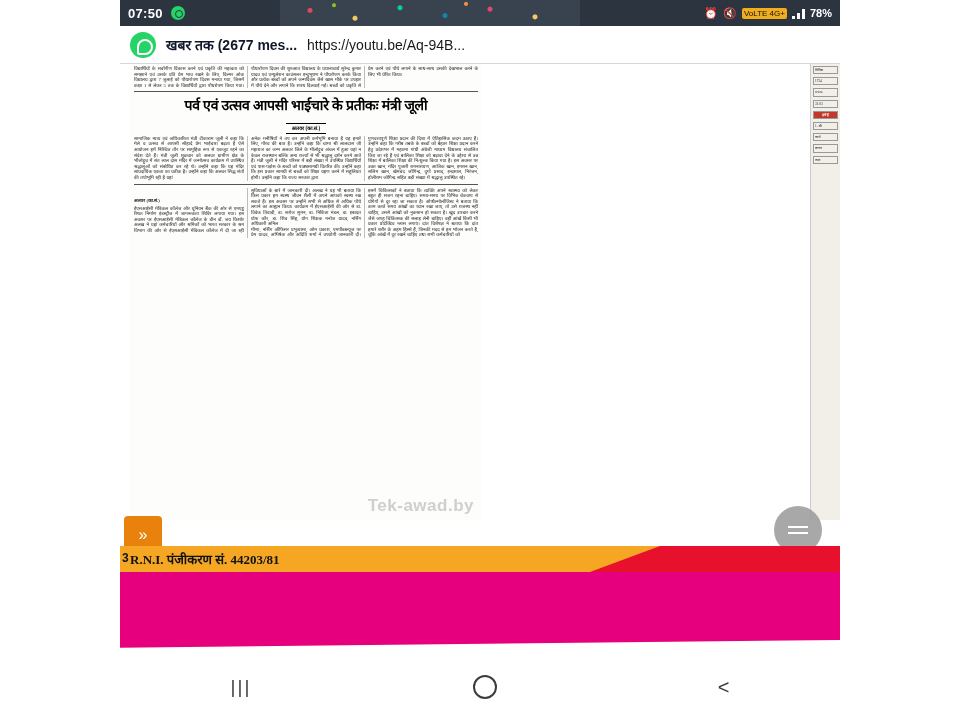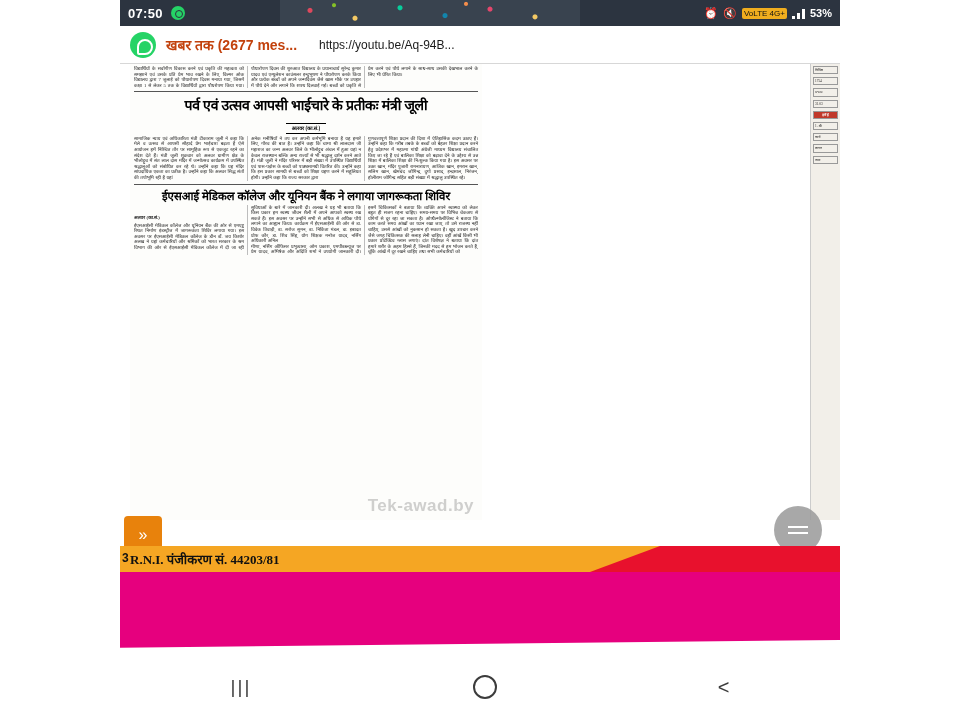--- a/index.html
+++ b/index.html
@@ -128,29 +128,28 @@
   .notif-icon::after {
     content: "";
     position: absolute; left: 7px; top: 7px;
     width: 12px; height: 12px;
     border: 2px solid #ffffff;
     border-radius: 50%;
     border-bottom-left-radius: 2px;
   }
   .notif-title {
     font-size: 14px;
-    color: #c2410c;
+    color: #0f172a;
     font-weight: bold;
     white-space: nowrap;
   }
   .notif-link {
-    font-size: 12px;
+    font-size: 14px;
     color: #1a1a1a;
     white-space: nowrap;
-    margin-left: 12px;
   }
 
   
   .paper {
     position: absolute;
     left: 0; top: 64px;
     width: 720px;
     height: 456px;
     background: #ffffff;
     overflow: hidden;
@@ -351,21 +350,21 @@
       <div class="sb-time">07:50</div>
       <div class="sb-left-icons">
         <span class="wa-dot"></span>
       </div>
       <div class="sb-spacer"></div>
       <div class="sb-right-icons">
         <span>⏰</span>
         <span>🔇</span>
         <span class="sb-badge">VoLTE 4G+</span>
         <span class="sb-bars"></span>
-        <span class="sb-batt">53%</span>
+        <span class="sb-batt">78%</span>
       </div>
     </div>
 
     <div class="notif">
       <div class="notif-icon"></div>
       <div class="notif-title">खबर तक (2677 mes...</div>
       <div class="notif-link">https://youtu.be/Aq-94B...</div>
     </div>
 
     <div class="paper">
@@ -384,21 +383,20 @@
         </div>
 
         <div class="np-3col">
           <div class="np-para">सामाजिक न्याय एवं अधिकारिता मंत्री टीकाराम जूली ने कहा कि मेले व उत्सव से आपसी सौहार्द प्रेम भाईचारा बढ़ता है ऐसे आयोजन हमें निश्चित तौर पर सामूहिक रूप से एकजुट रहने का संदेश देते हैं। मंत्री जूली शुक्रवार को अलवर ग्रामीण क्षेत्र के भीलोट्टूच में संत लाल दास मंदिर में जन्मोत्सव कार्यक्रम में उपस्थित श्रद्धालुओं को संबोधित कर रहे थे। उन्होंने कहा कि यह मंदिर सांप्रदायिक एकता का प्रतीक है। उन्होंने कहा कि अलवर सिद्ध संतों की तपोभूमि रही है यहां</div>
           <div class="np-para">अनेक मनीषियों ने तप कर अपनी कर्मभूमि बनाया है यह हमारे लिए, गौरव की बात है। उन्होंने कहा कि चामा श्री लालदास जी महाराज का जन्म अलवर जिले के भीलोट्टूच अंचल में हुआ यहां न केवल राजस्थान बल्कि अन्य राज्यों से भी श्रद्धालु दर्शन करने आते हैं। मंत्री जूली ने मंदिर परिसर में बड़ी संख्या में उपस्थित विद्यार्थियों एवं पास-पड़ोस के बच्चों को पाठ्यसामग्री वितरित की। उन्होंने कहा कि इस प्रकार सामग्री से बच्चों को शिक्षा ग्रहण करने में सहूलियत होगी। उन्होंने कहा कि राज्य सरकार द्वारा</div>
           <div class="np-para">गुणवत्तापूर्ण शिक्षा प्रदान की दिशा में ऐतिहासिक कदम उठाए हैं। उन्होंने कहा कि गरीब तबके के बच्चों को बेहतर शिक्षा प्रदान करने हेतु प्रदेशभर में महात्मा गांधी अंग्रेजी माध्यम विद्यालय संचालित किए जा रहे हैं एवं बालिका शिक्षा को बढ़ावा देने के उद्देश्य से उन्न शिक्षा में बालिका शिक्षा की नि:शुल्क किया गया है। इस अवसर पर उक्त खान, मंदिर पुजारी रामनारायण, आजिक खान, इमरान खान, सलिम खान, खेमचंद जोगिन्द्र, दुर्गा प्रसाद, इन्द्रसाल, निरंजन, होलीराम जोगिन्द्र सहित बड़ी संख्या में श्रद्धालु उपस्थित रहे।</div>
         </div>
 
         <hr class="hr-thin">
 
-        <div class="np-head np-head-2">ईएसआई मेडिकल कॉलेज और यूनियन बैंक ने लगाया जागरूकता शिविर</div>
 
         <div class="np-3col">
           <div class="np-para" style="font-weight:bold;display:inline;">अलवर (का.सं.)</div>
           <div class="np-para">ईएसआईसी मेडिकल कॉलेज और यूनियन बैंक की ओर से एमएड्ड रिथत निर्माण इंडस्ट्रीज में जागरूकता शिविर लगाया गया। इस अवसर पर ईएसआईसी मेडिकल कॉलेज के डीन डॉ. जय किशोर अलख ने यहां कर्मचारियों और श्रमिकों को भारत सरकार के श्रम विभाग की ओर से ईएसआईसी मेडिकल कॉलेज में दी जा रही सुविधाओं के बारे में जानकारी दी। अलख ने यह भी बताया कि किस प्रकार हम स्वस्थ जीवन शैली में अपने आपको स्वस्थ रख सकते हैं। इस अवसर पर उन्होंने सभी से अधिक से अधिक पौधे लगाने का आह्वान किया। कार्यक्रम में ईएसआईसी की ओर से डा. विवेक तिवाड़ी, डा. सरोज सुमन, डा. निकिता मंडल, डा. इबादत प्रोफ कौर, डा. शिव सिंह, योग शिक्षक मनोज यादव, नर्सिंग अधिकारी अनिल</div>
           <div class="np-para">मीणा, नर्सिंग ऑफिसर प्रभुत्वासा, ओम प्रकाश, एमपीडब्ल्यूज पर प्रेम यादव, अभिषेक और अदिति शर्मा ने उपयोगी जानकारी दी। इसमें चिकित्सकों ने बताया कि व्यक्ति अपने स्वास्थ्य को लेकर बहुत ही सजग रहना चाहिए। समय-समय पर विभिन्न चेकअप से योगेगों से दूर रहा जा सकता है। ओप्थैल्मोलॉजिस्ट ने बताया कि काम करते समय आंखों का ध्यान रखा जाए, तो उसे राजस्थ नहीं चाहिए, उससे आंखों को नुकसान हो सकता है। खुद उपचार करने जैसे जगह चिकित्सक की सलाह लेनी चाहिए। वहीं आंखें किसी भी प्रकार प्रोटेक्टिव ग्लास लगाएं। दांत विशेषज्ञ ने बताया कि दांत हमारे शरीर के अहम हिस्से हैं, जिनकी मदद से हम भोजन करते हैं, चूंकि आंखें में दूर रखने चाहिए तथा सभी कर्मचारियों को</div>
         </div>
 
         <div class="watermark">Tek-awad.by</div>
       </div>
 

